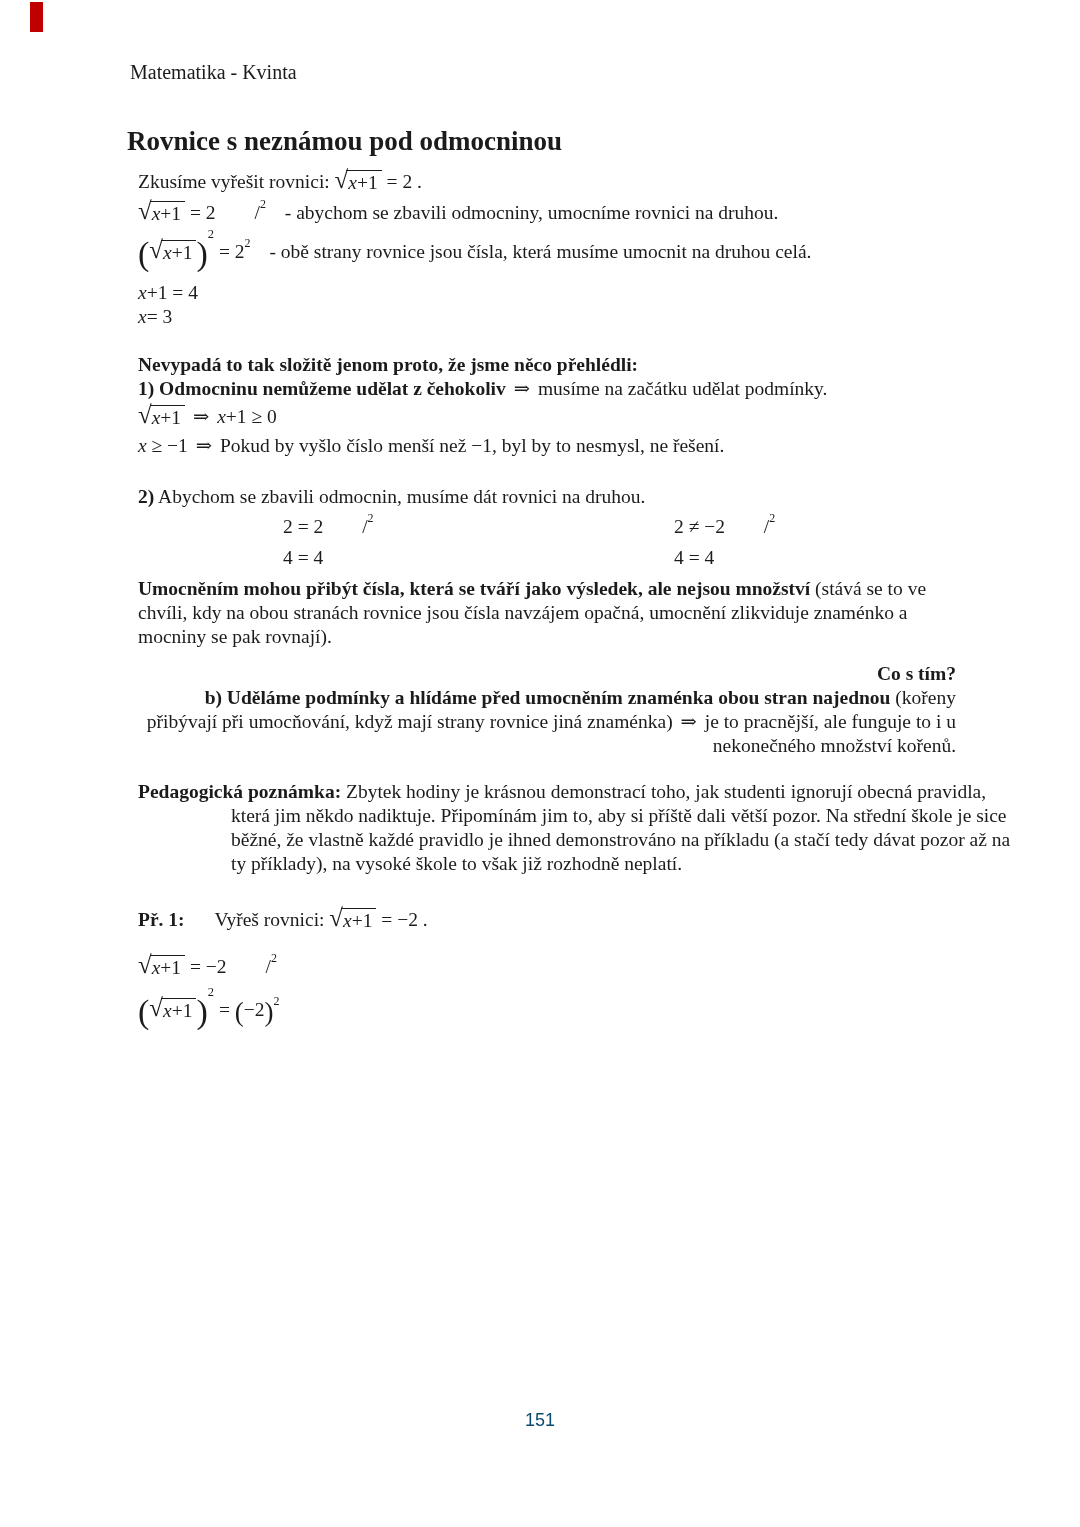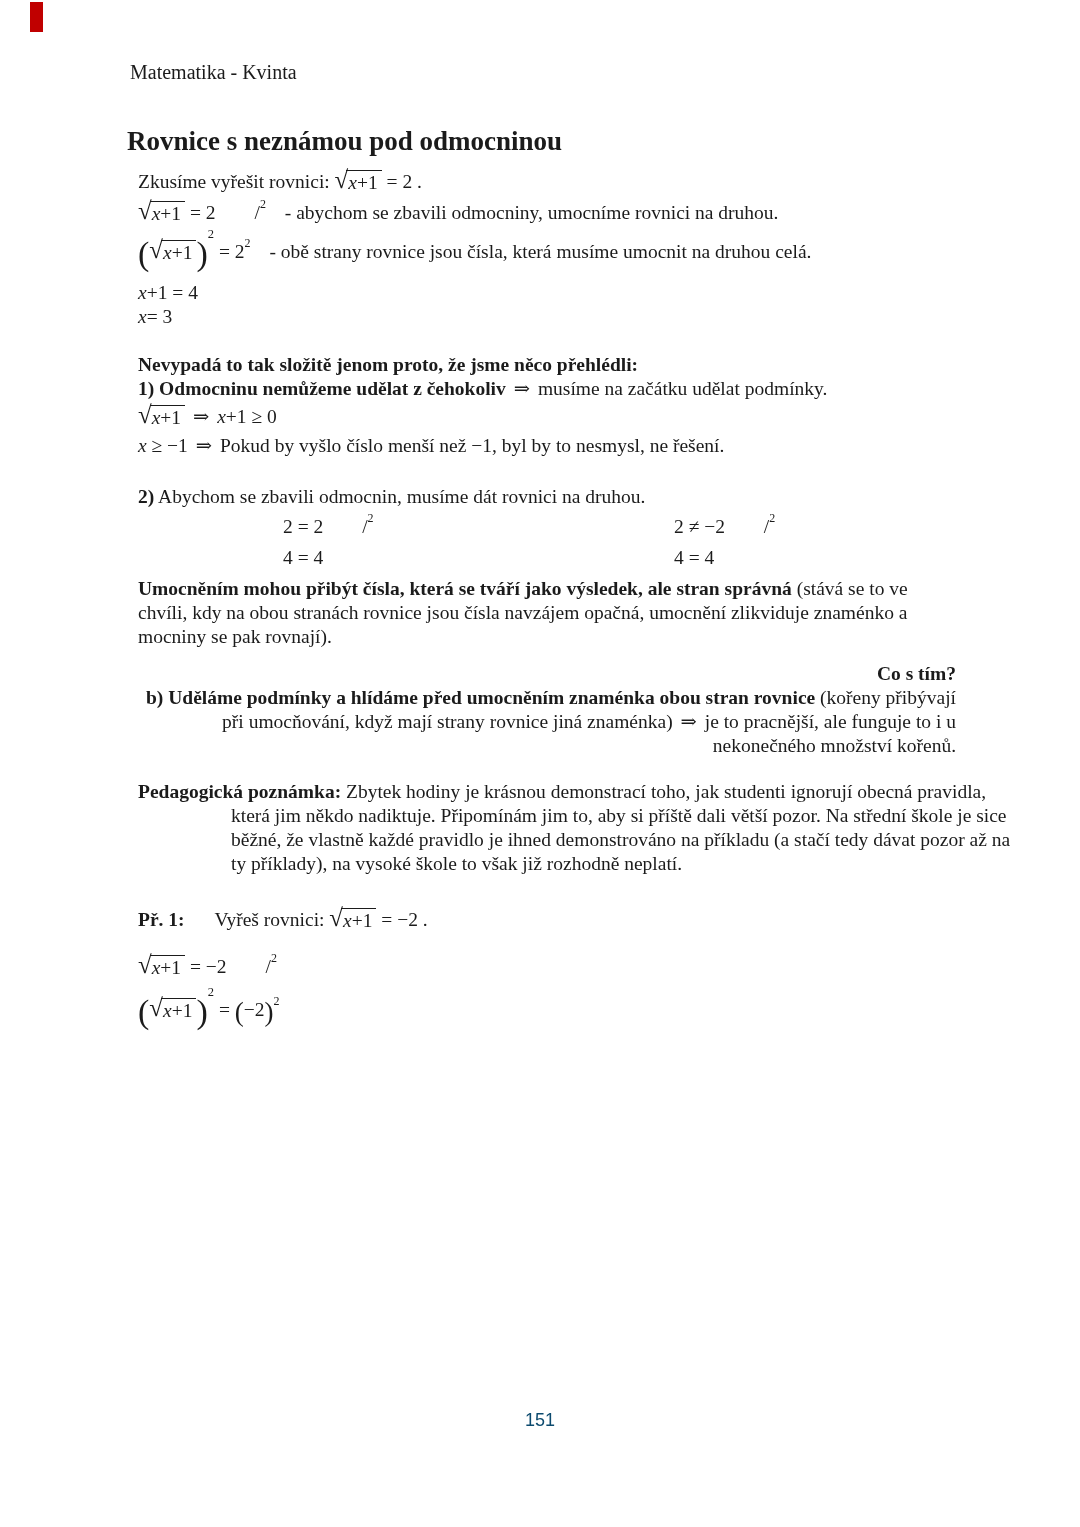--- a/index.html
+++ b/index.html
@@ -151,29 +151,29 @@
           <div class="crow mline">
             <span>2 ≠ −2</span>
             <span class="sqop"><span>/</span><sup class="s2">2</sup></span>
           </div>
           <div class="crow mline">
             <span>4 = 4</span>
           </div>
         </div>
       </div>
       <div>
-        <b>Umocněním mohou přibýt čísla, která se tváří jako výsledek, ale stran správná</b>
+        <b>Umocněním mohou přibýt čísla, která se tváří jako výsledek, ale nejsou množství</b>
         <span>(stává se to ve chvíli, kdy na obou stranách rovnice jsou čísla navzájem opačná, umocnění zlikviduje znaménko a mocniny se pak rovnají).</span>
       </div>
     </div>
 
     <div class="sec4">
       <div><b>Co s tím?</b></div>
       <div>
-        <b>b) Uděláme podmínky a hlídáme před umocněním znaménka obou stran rovnice</b>
+        <b>b) Uděláme podmínky a hlídáme před umocněním znaménka obou stran najednou</b>
         <span>(kořeny přibývají při umocňování, když mají strany rovnice jiná znaménka)</span>
         <span class="arr">⇒</span>
         <span>je to pracnější, ale funguje to i u nekonečného množství kořenů.</span>
       </div>
     </div>
 
     <div class="sec5 hang">
       <b>Pedagogická poznámka:</b>
       <span>Zbytek hodiny je krásnou demonstrací toho, jak studenti ignorují obecná pravidla, která jim někdo nadiktuje. Připomínám jim to, aby si příště dali větší pozor. Na střední škole je sice běžné, že vlastně každé pravidlo je ihned demonstrováno na příkladu (a stačí tedy dávat pozor až na ty příklady), na vysoké škole to však již rozhodně neplatí.</span>
     </div>

